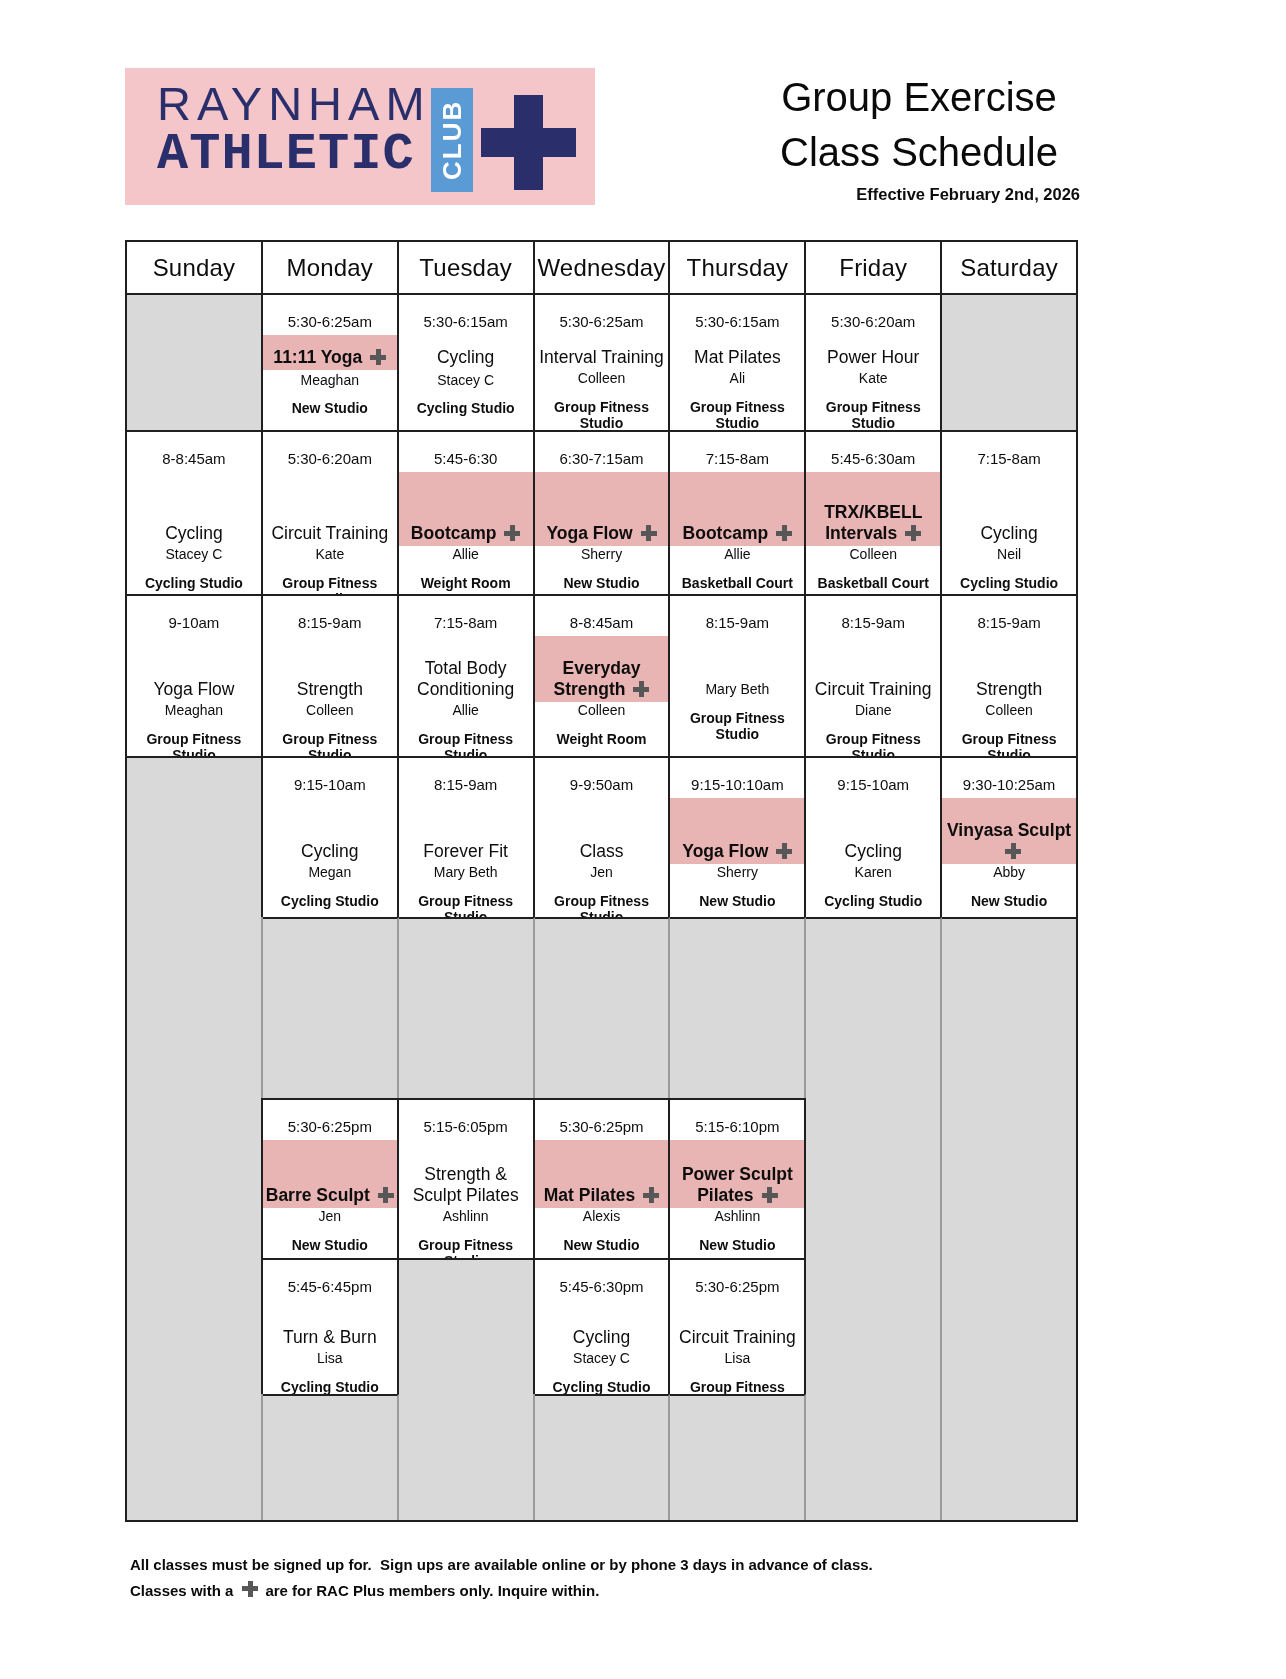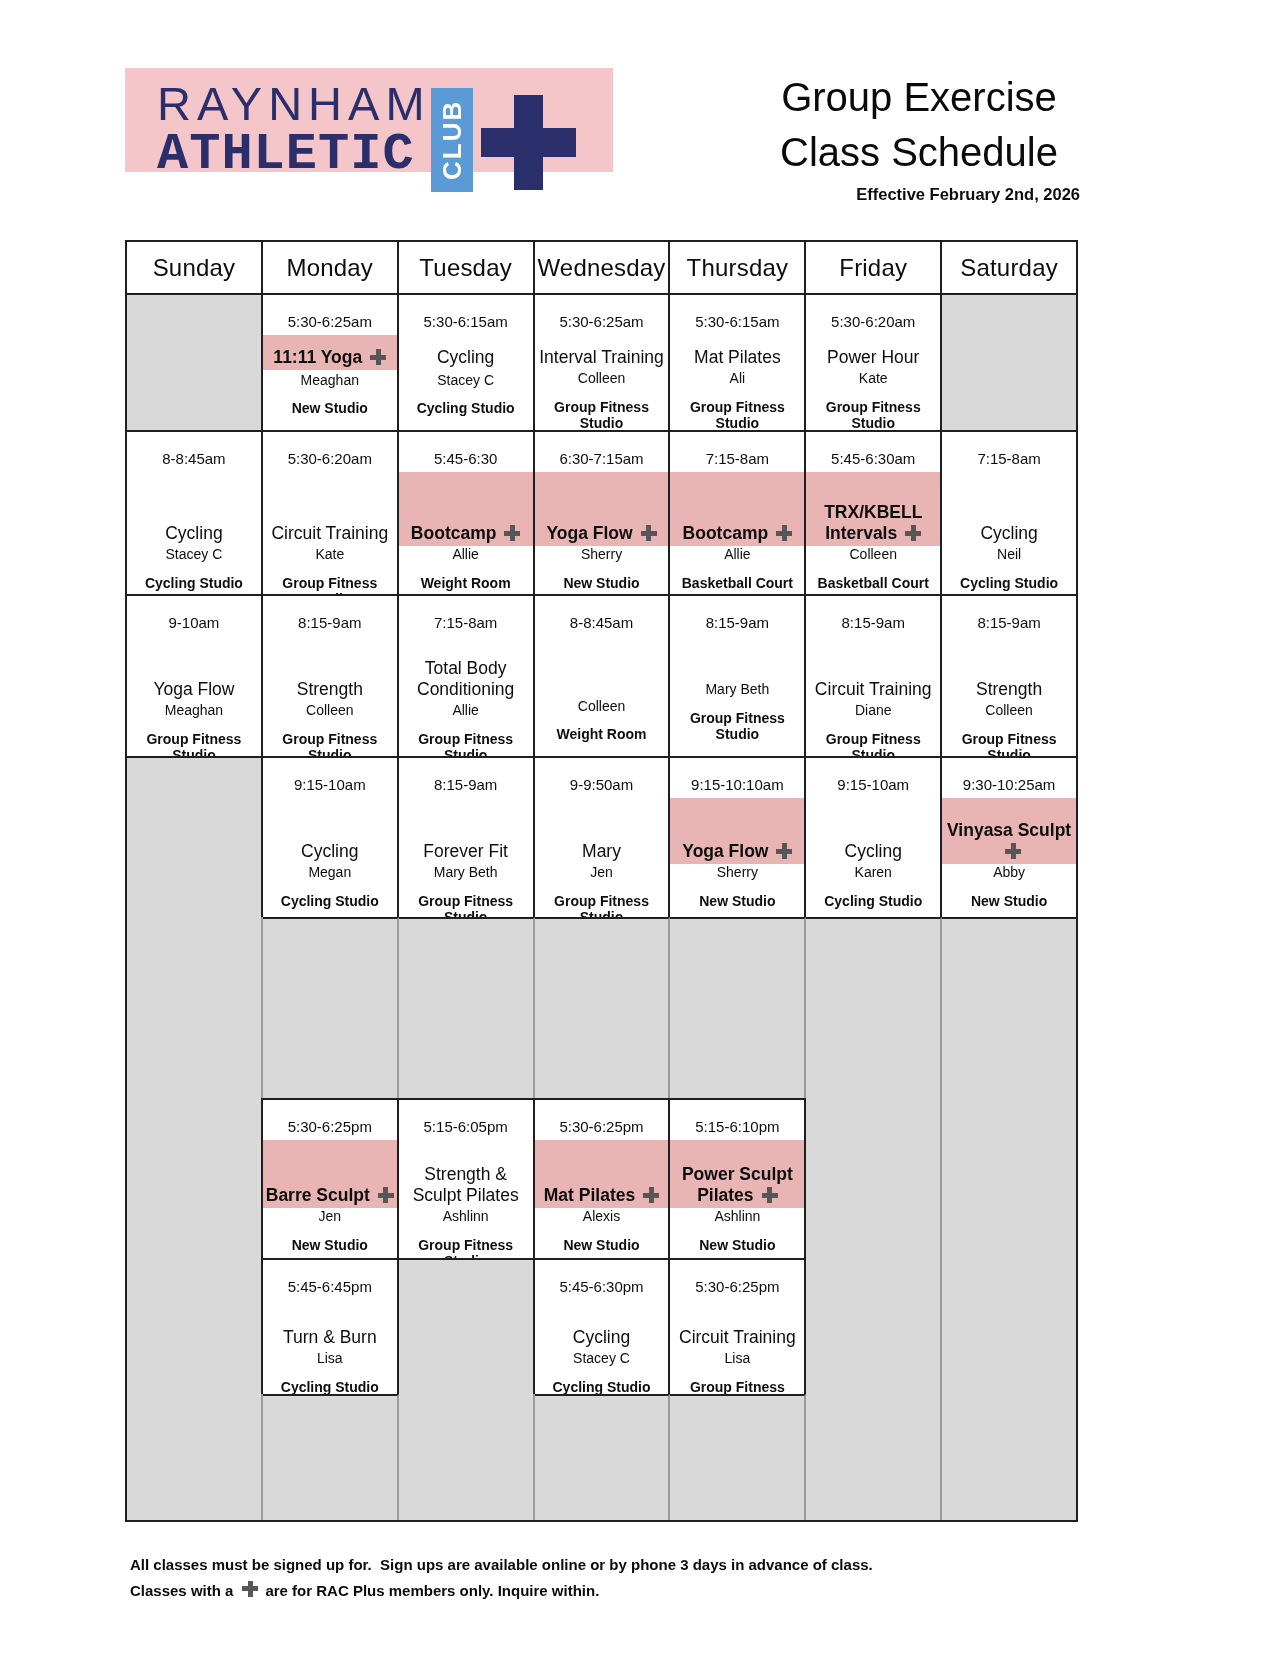--- a/index.html
+++ b/index.html
@@ -11,21 +11,21 @@
     --plus-gray:#575757;
     --border:#1f1f1f;
     --light-border:#9b9b9b;
   }
   html,body{margin:0;padding:0;}
   body{
     width:1286px;height:1679px;background:#ffffff;position:relative;
     font-family:"Liberation Sans","DejaVu Sans",sans-serif;color:#0d0d0d;overflow:hidden;
   }
   
-  .logo{position:absolute;left:125px;top:68px;width:470px;height:104px;background:var(--logo-pink);padding-left:18px;}
+  .logo{position:absolute;left:125px;top:68px;width:470px;height:137px;background:var(--logo-pink);}
   .logo-text{position:absolute;left:32px;top:12px;}
   .raynham{font-size:47px;line-height:1.04;letter-spacing:6px;font-weight:400;color:var(--navy);}
   .athletic{font-size:52px;line-height:1.0;letter-spacing:1px;font-weight:700;color:var(--navy);font-family:Liberation Mono, monospace;}
   .club-box{
     position:absolute;left:306px;top:20px;width:42px;height:104px;background:var(--club-blue);
     color:#fff;font-weight:700;font-size:26px;letter-spacing:2px;
     writing-mode:vertical-rl;transform:rotate(180deg);text-align:center;line-height:42px;
   }
   .logo-plus{position:absolute;left:356px;top:27px;width:95px;height:95px;}
   .logo-plus::before{content:"";position:absolute;left:0;top:33px;width:95px;height:29px;background:var(--navy);}
@@ -254,28 +254,31 @@
         <div class="time">6:30-7:15am</div>
         <div class="name nh-r2 pink">
           <span>Yoga Flow<div class="plus-icon"></div></span>
         </div>
         <div class="spacer"></div>
         <div class="instructor">Sherry</div>
         <div class="location">New Studio</div>
       </div>
       <div class="cell rh-r3">
         <div class="time">8-8:45am</div>
+        <div class="name nh-r3 pink">
+          <span>Everyday Strength<div class="plus-icon"></div></span>
+        </div>
         <div class="spacer"></div>
         <div class="instructor">Colleen</div>
         <div class="location">Weight Room</div>
       </div>
       <div class="cell rh-r4">
         <div class="time">9-9:50am</div>
         <div class="name nh-r4">
-          <span>Mary</span>
+          <span>Class</span>
         </div>
         <div class="spacer"></div>
         <div class="instructor">Jen</div>
         <div class="location">Group Fitness Studio</div>
       </div>
       <div class="cell rh-gap empty light-right"></div>
       <div class="cell rh-r5">
         <div class="time">5:30-6:25pm</div>
         <div class="name nh-r5 pink">
           <span>Mat Pilates<div class="plus-icon"></div></span>

